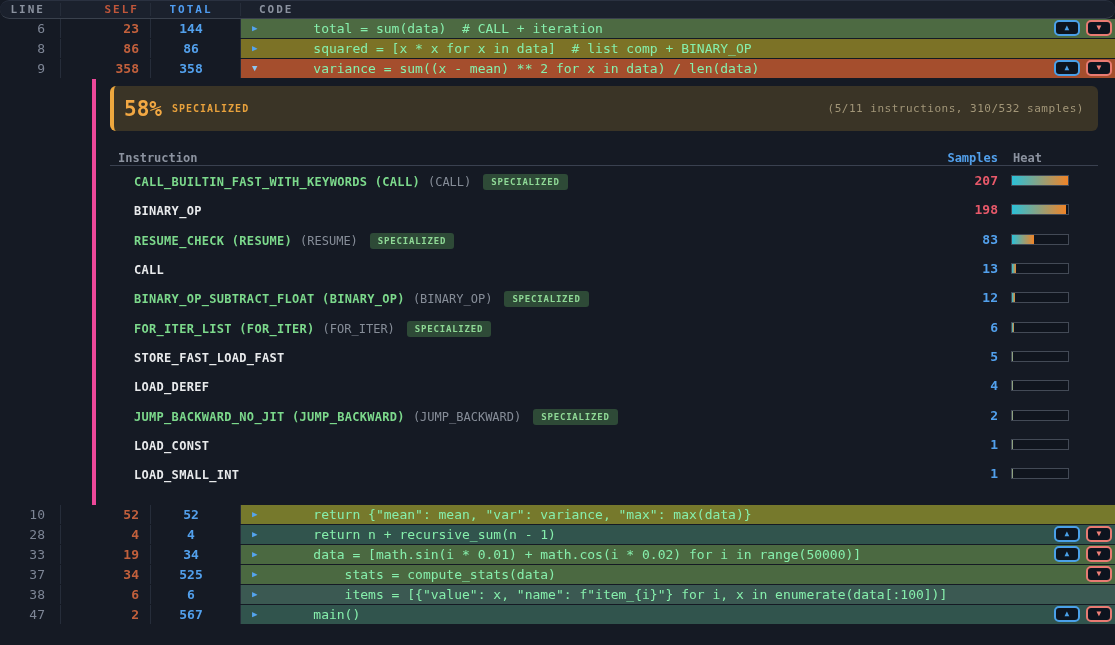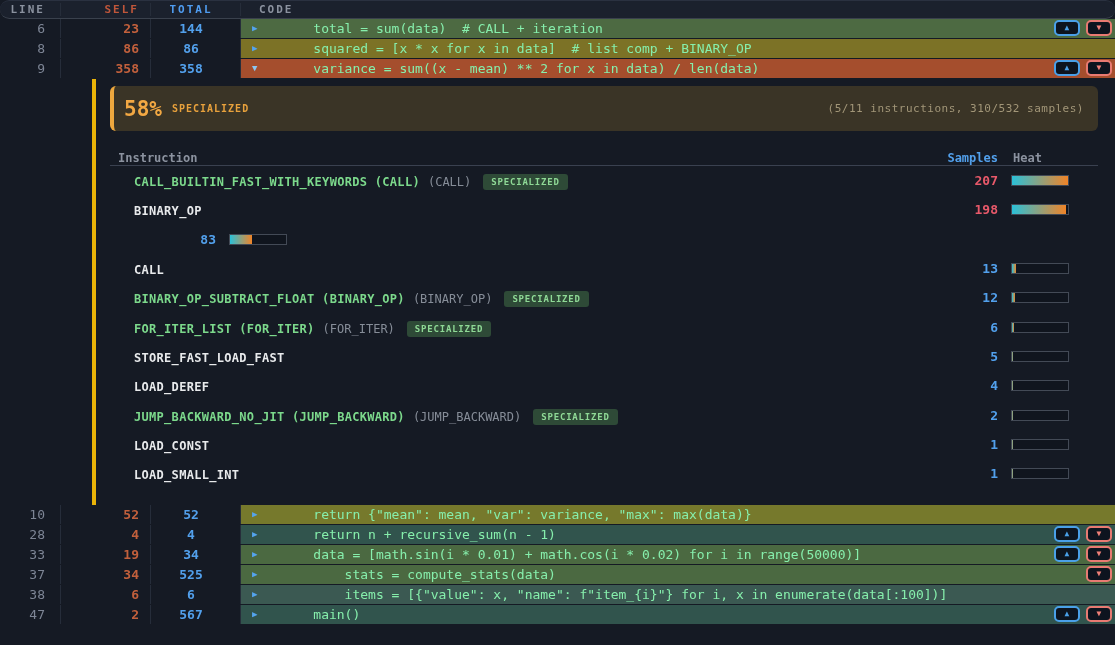--- a/index.html
+++ b/index.html
@@ -34,21 +34,21 @@
   .expander.open{color:#8cc6f0;}
   .codetext{position:absolute;left:41px;top:0;line-height:19px;white-space:pre;color:#86efac;}
   .btns{position:absolute;right:3px;top:1px;display:flex;gap:6px;}
   .abtn{width:22px;height:12px;border-radius:5px;background:#0d141f;
         display:flex;align-items:center;justify-content:center;font-size:8px;line-height:1;}
   .abtn.up{border:2px solid #4aa0e8;color:#4aa0e8;}
   .abtn.down{border:2px solid #e87a72;color:#f08078;}
   
   #panel{
     height:426px;box-sizing:border-box;
-    margin-left:92px;border-left:4px solid #eab308;
+    margin-left:92px;border-left:4px solid #ec4899;
     padding:7px 17px 0 14px;
   }
   .banner{
     display:flex;align-items:center;height:45px;box-sizing:border-box;
     background:#3a3426;border-left:4px solid #eea83e;border-radius:6px;
     padding:0 14px 0 10px;
   }
   .banner .pct{font-size:21px;font-weight:bold;color:#f2a843;margin-right:10px;}
   .banner .speclabel{font-size:10px;font-weight:bold;color:#e8a13c;letter-spacing:1px;}
   .banner .summary{margin-left:auto;font-size:11px;color:#a29678;letter-spacing:0.5px;}
@@ -148,20 +148,21 @@
       <div class="irow">
         <div class="i-name"><span class="iname">BINARY_OP</span></div>
         <div class="i-samples hot">198</div>
         <div class="i-heat">
           <div class="hbar">
             <div class="hfill" style="width: 54px;"></div>
           </div>
         </div>
       </div>
       <div class="irow">
+        <div class="i-name"><span class="iname spec">RESUME_CHECK (RESUME)</span><span class="ibase">(RESUME)</span><span class="ibadge">SPECIALIZED</span></div>
         <div class="i-samples">83</div>
         <div class="i-heat">
           <div class="hbar">
             <div class="hfill" style="width: 22px;"></div>
           </div>
         </div>
       </div>
       <div class="irow">
         <div class="i-name"><span class="iname">CALL</span></div>
         <div class="i-samples">13</div>

